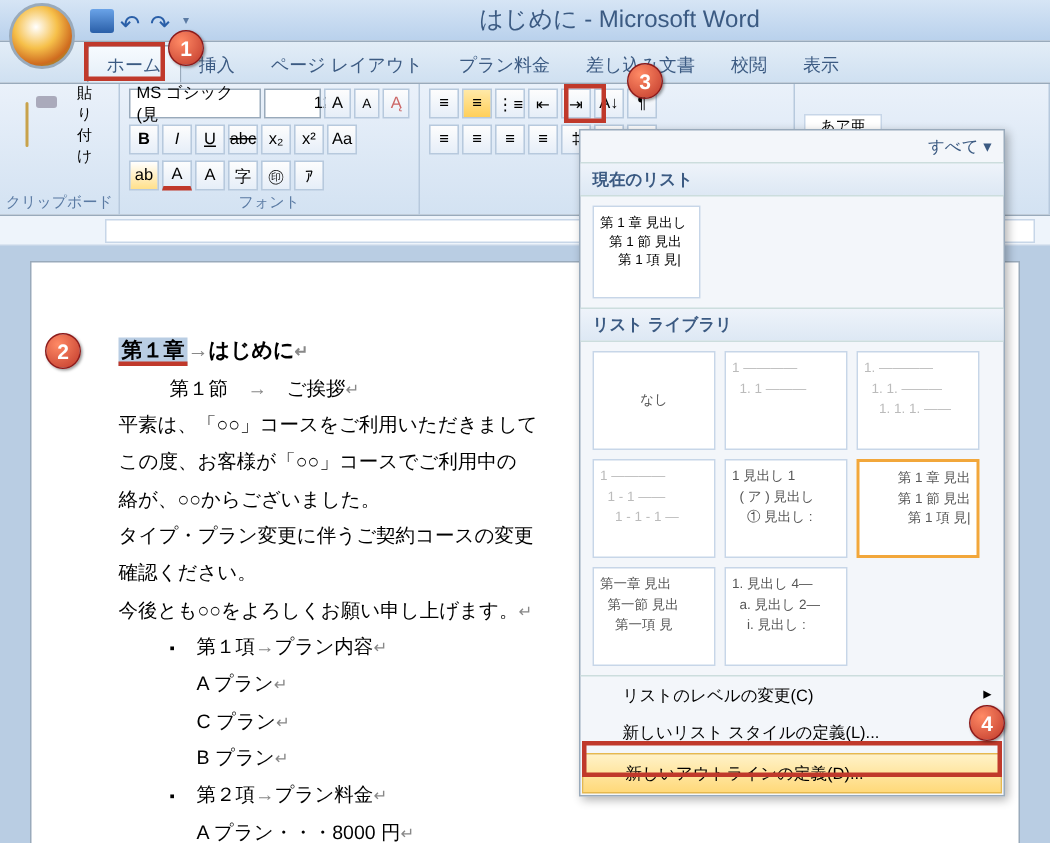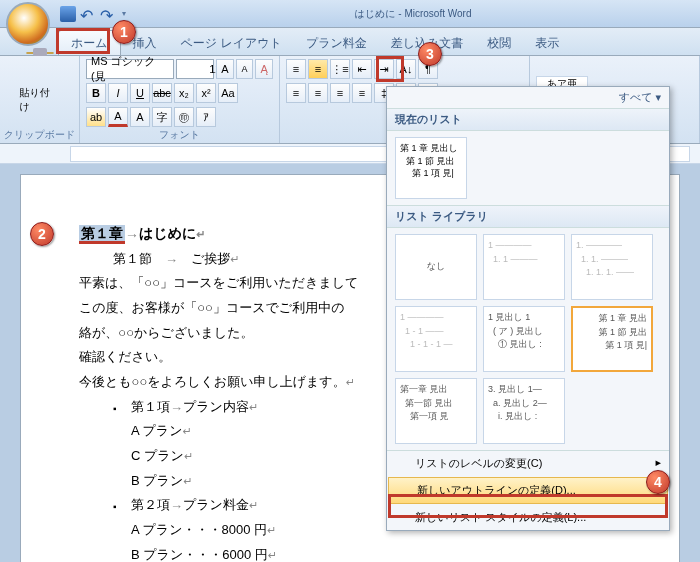--- a/index.html
+++ b/index.html
@@ -1,33 +1,33 @@
 <!DOCTYPE html>
 <html><head>
 <meta charset="utf-8">
 <style>
 * { margin:0; padding:0; box-sizing:border-box; font-family:"Meiryo","MS Gothic",sans-serif; }
 body { background:#fff; width:700px; height:562px; overflow:hidden; position:relative; }
 
 .titlebar { height:28px; background:linear-gradient(#d6e5f5,#b9d1ec); display:flex; align-items:center; padding-left:60px; border-bottom:1px solid #9ab; }
 .qat { display:flex; gap:4px; align-items:center; }
 .qat-icon { width:16px; height:16px; }
-.title { flex:1; text-align:center; font-size:10px; color:#3b5a82; }
+.title { flex:1; text-align:center; font-size:16px; color:#3b5a82; }
 
 .office-btn { position:absolute; top:2px; left:6px; width:44px; height:44px; border-radius:50%; background:radial-gradient(circle at 40% 35%,#fff,#f6c04a 40%,#cf6b1f 70%,#7a3 90%); border:2px solid #9ab; z-index:20; }
 
 .tabs { height:28px; background:linear-gradient(#e3edf7,#cfe0f1); display:flex; align-items:flex-end; padding-left:58px; gap:0; font-size:12px; border-bottom:1px solid #9ab; }
 .tab { padding:4px 12px 3px; color:#3b5a82; cursor:pointer; }
 .tab.active { background:linear-gradient(#f7fbff,#e3edf7); border:1px solid #9ab; border-bottom:none; border-radius:3px 3px 0 0; }
 
 .ribbon { height:88px; background:linear-gradient(#eaf1fa,#d3e2f2); display:flex; border-bottom:1px solid #9ab; }
 .rgroup { border-right:1px solid #b7c9dd; padding:2px 6px; display:flex; flex-direction:column; position:relative; }
 .rgroup-label { position:absolute; bottom:0; left:0; right:0; text-align:center; font-size:10px; color:#5a7aa3; padding:1px 0; }
 .clip { width:80px; align-items:center; justify-content:flex-start; }
-.paste-big { width:40px; height:50px; display:flex; flex-direction:column; align-items:center; justify-content:center; font-size:10px;gap:32px; }
+.paste-big { width:40px; height:50px; display:flex; align-items:center; justify-content:center; font-size:10px;gap:32px; }
 .paste-icon { width:28px; height:30px; background:linear-gradient(#f9e6b5,#e8c26a); border:1px solid #c8a24b; border-radius:3px; position:relative; }
 .paste-icon:before { content:""; position:absolute; top:-5px; left:6px; width:14px; height:8px; background:#aab; border-radius:2px; }
 .font-group { width:200px; }
 .font-row { display:flex; gap:2px; align-items:center; height:22px; margin-bottom:2px; }
 .combo { background:#fff; border:1px solid #9ab; height:20px; font-size:11px; display:flex; align-items:center; padding:0 4px; }
 .combo.fname { width:100px; }
 .combo.fsize { width:36px;padding-left:32px; }
 .sq { width:20px; height:20px; border:1px solid #b7c9dd; background:linear-gradient(#fdfdfd,#e6eef8); display:flex; align-items:center; justify-content:center; font-size:11px; }
 .para-group { width:250px; }
 .style-group { flex:1; display:flex; gap:6px; padding:6px; }
@@ -175,20 +175,21 @@
   <div class="page">
     <div class="chapter">
       <span class="num underline">第１章</span><span class="arrow">→</span><span>はじめに</span><span class="para-mark">↵</span>
     </div>
     <div class="sec">
       <span>第１節</span>　<span class="arrow">→</span>　<span>ご挨拶</span><span class="para-mark">↵</span>
     </div>
     <div>平素は、「○○」コースをご利用いただきまして</div>
     <div>この度、お客様が「○○」コースでご利用中の</div>
     <div>絡が、○○からございました。</div>
+    <div>タイプ・プラン変更に伴うご契約コースの変更</div>
     <div>確認ください。</div>
     <div><span>今後とも○○をよろしくお願い申し上げます。</span><span class="para-mark">↵</span></div>
     <div class="bullet-item"><span>第１項</span><span class="arrow">→</span><span>プラン内容</span><span class="para-mark">↵</span></div>
     <div class="plan"><span>A プラン</span><span class="para-mark">↵</span></div>
     <div class="plan"><span>C プラン</span><span class="para-mark">↵</span></div>
     <div class="plan"><span>B プラン</span><span class="para-mark">↵</span></div>
     <div class="bullet-item"><span>第２項</span><span class="arrow">→</span><span>プラン料金</span><span class="para-mark">↵</span></div>
     <div class="plan"><span>A プラン・・・8000 円</span><span class="para-mark">↵</span></div>
     <div class="plan"><span>B プラン・・・6000 円</span><span class="para-mark">↵</span></div>
   </div>
@@ -231,29 +232,29 @@
         <div>第 1 章  見出</div>
         <div style="padding-left:5px;">第 1 節  見出</div>
         <div style="padding-left:10px;">第 1 項  見|</div>
       </div>
     <div class="ml-item">
         <div>第一章 見出</div>
         <div style="padding-left:5px;">第一節 見出</div>
         <div style="padding-left:10px;">第一項 見</div>
       </div>
     <div class="ml-item">
-        <div>3.  見出し 1―</div>
+        <div>1.  見出し 4―</div>
         <div style="padding-left:5px;">a.  見出し 2―</div>
         <div style="padding-left:10px;">i.  見出し :</div>
       </div>
   </div>
   <div class="ml-menu">
     <div class="ml-menu-item"><span>リストのレベルの変更(C)</span><span class="chev">▸</span></div>
+    <div class="ml-menu-item"><span>新しいリスト スタイルの定義(L)...</span></div>
     <div class="ml-menu-item hl"><span>新しいアウトラインの定義(D)...</span></div>
-    <div class="ml-menu-item"><span>新しいリスト スタイルの定義(L)...</span></div>
   </div>
 </div>
 
 <div class="redbox" style="top:28px; left:56px; width:54px; height:26px;"></div>
 <div class="badge" style="top:20px; left:112px;">1</div>
 
 <div class="badge" style="top:222px; left:30px;">2</div>
 
 <div class="redbox" style="top:56px; left:376px; width:28px; height:26px;"></div>
 <div class="badge" style="top:42px; left:418px;">3</div>

